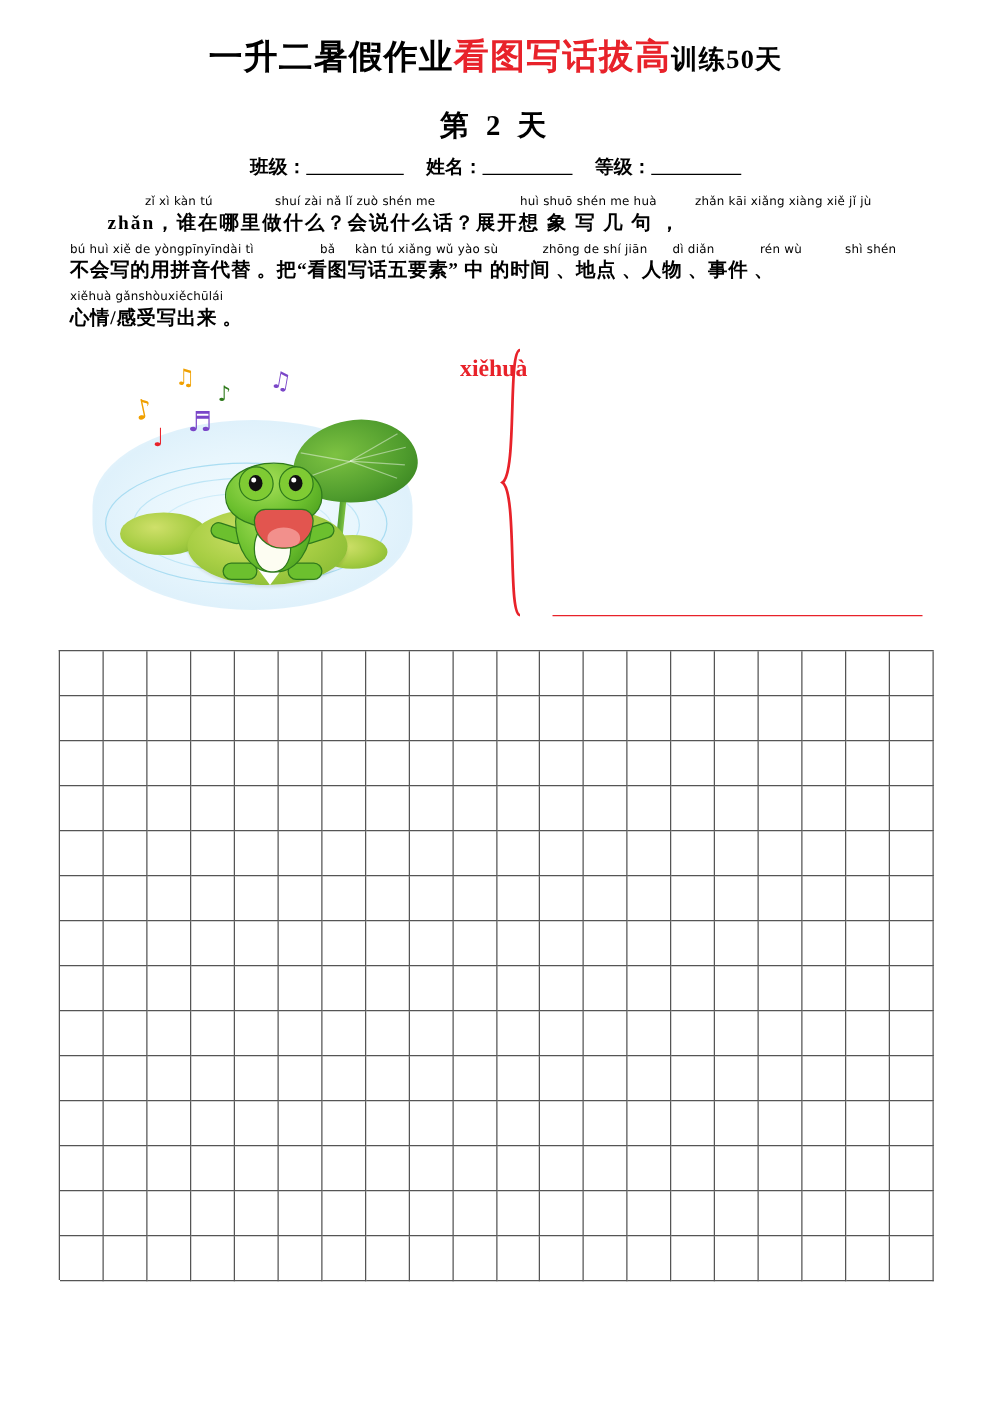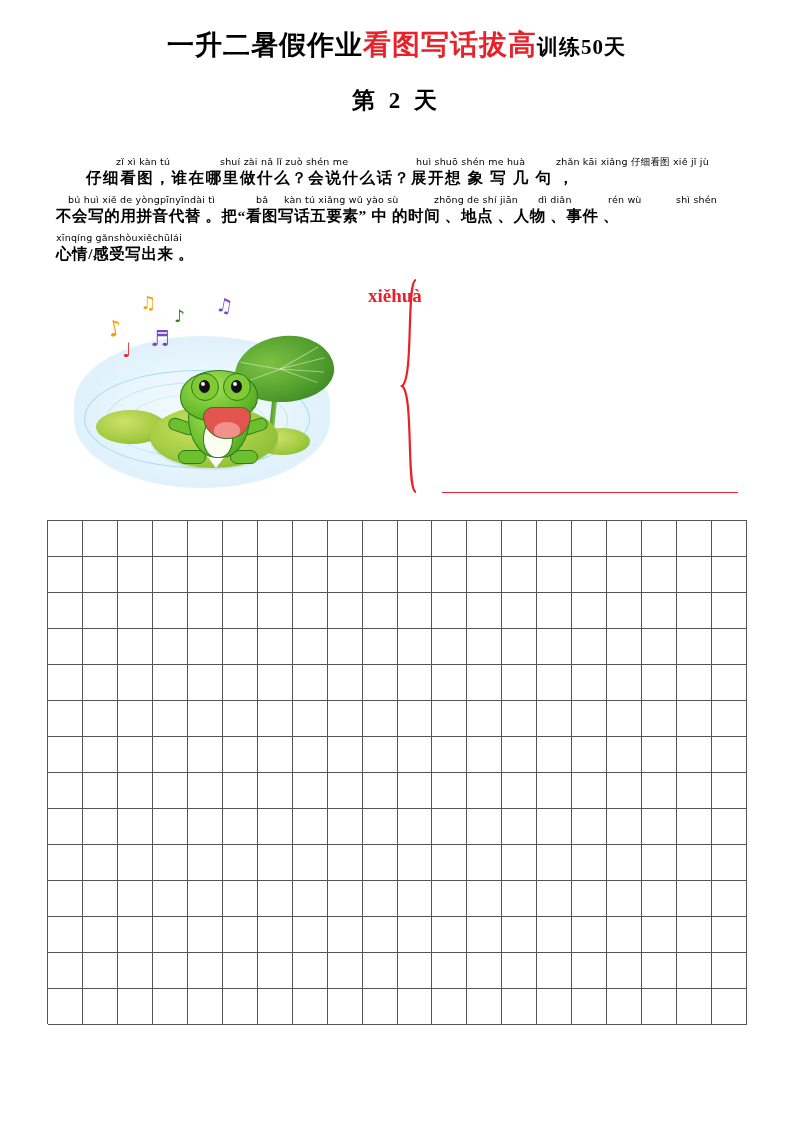--- a/index.html
+++ b/index.html
@@ -349,44 +349,47 @@
 <body>
 
 <div class="page">
 
   <div class="title-row">
     <span class="blk">一升二暑假作业</span><span class="red">看图写话拔高</span><span class="blk small">训练50天</span>
   </div>
 
   <div class="day-row">第 2 天</div>
 
+  <div class="info-row">
+    <span class="fld"><span>班级：</span><span class="line"></span></span><span class="gap"></span><span class="fld"><span>姓名：</span><span class="line short"></span></span><span class="gap"></span><span class="fld"><span>等级：</span><span class="line short"></span></span>
+  </div>
 
   <div class="instr">
 
     <div class="pline">
       <span class="py" style="left:60px">zǐ xì kàn tú</span>
       <span class="py" style="left:164px">shuí zài nǎ lǐ zuò shén me</span>
       <span class="py" style="left:360px">huì shuō shén me huà</span>
-      <span class="py" style="left:500px">zhǎn kāi xiǎng 仔细看图 xiě jǐ jù</span>
-      <span class="hz" style="left:30px;letter-spacing:1.6px">仔细看图，谁在哪里做什么？会说什么话？展开想 象 写 几 句 ，</span>
+      <span class="py" style="left:500px">zhǎn kāi xiǎng xiàng xiě jǐ jù</span>
+      <span class="hz" style="left:30px;letter-spacing:1.6px">zhǎn，谁在哪里做什么？会说什么话？展开想 象 写 几 句 ，</span>
     </div>
 
     <div class="pline">
-      <span class="py" style="left:12px">bú huì xiě de yòngpīnyīndài tì</span>
+      <span class="py" style="left:0px">bú huì xiě de yòngpīnyīndài tì</span>
       <span class="py" style="left:200px">bǎ</span>
       <span class="py" style="left:228px">kàn tú xiǎng wǔ yào sù</span>
       <span class="py" style="left:378px">zhōng de shí jiān</span>
       <span class="py" style="left:482px">dì diǎn</span>
       <span class="py" style="left:552px">rén wù</span>
       <span class="py" style="left:620px">shì shén</span>
       <span class="hz" style="left:0px;letter-spacing:0.6px">不会写的用拼音代替 。把“看图写话五要素” 中 的时间 、地点 、人物 、事件 、</span>
     </div>
 
     <div class="pline">
-      <span class="py" style="left:0px">xīnqíng gǎnshòuxiěchūlái</span>
+      <span class="py" style="left:0px">xiěhuà gǎnshòuxiěchūlái</span>
       <span class="hz" style="left:0px;letter-spacing:0.6px">心情/感受写出来 。</span>
     </div>
   </div>
 
   <div class="art">
     <div class="pond"></div>
     <div class="ripple r1"></div>
     <div class="ripple r2"></div>
     <div class="ripple r3"></div>
 

